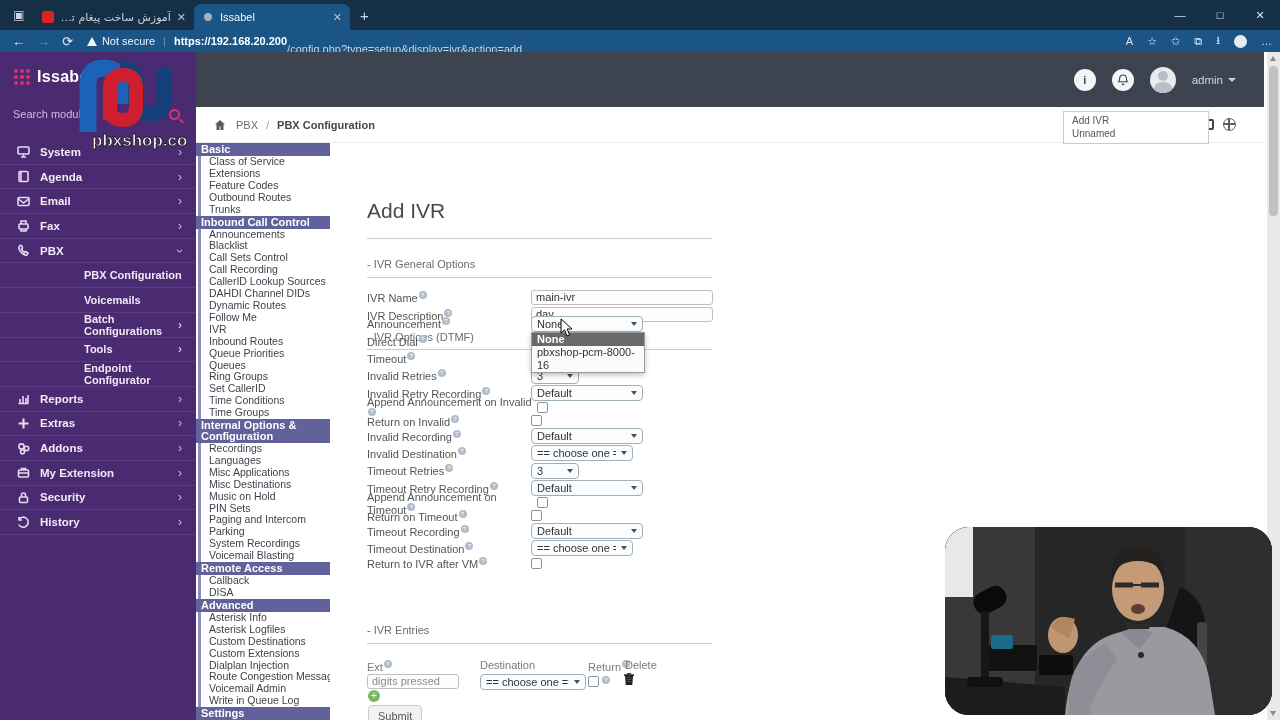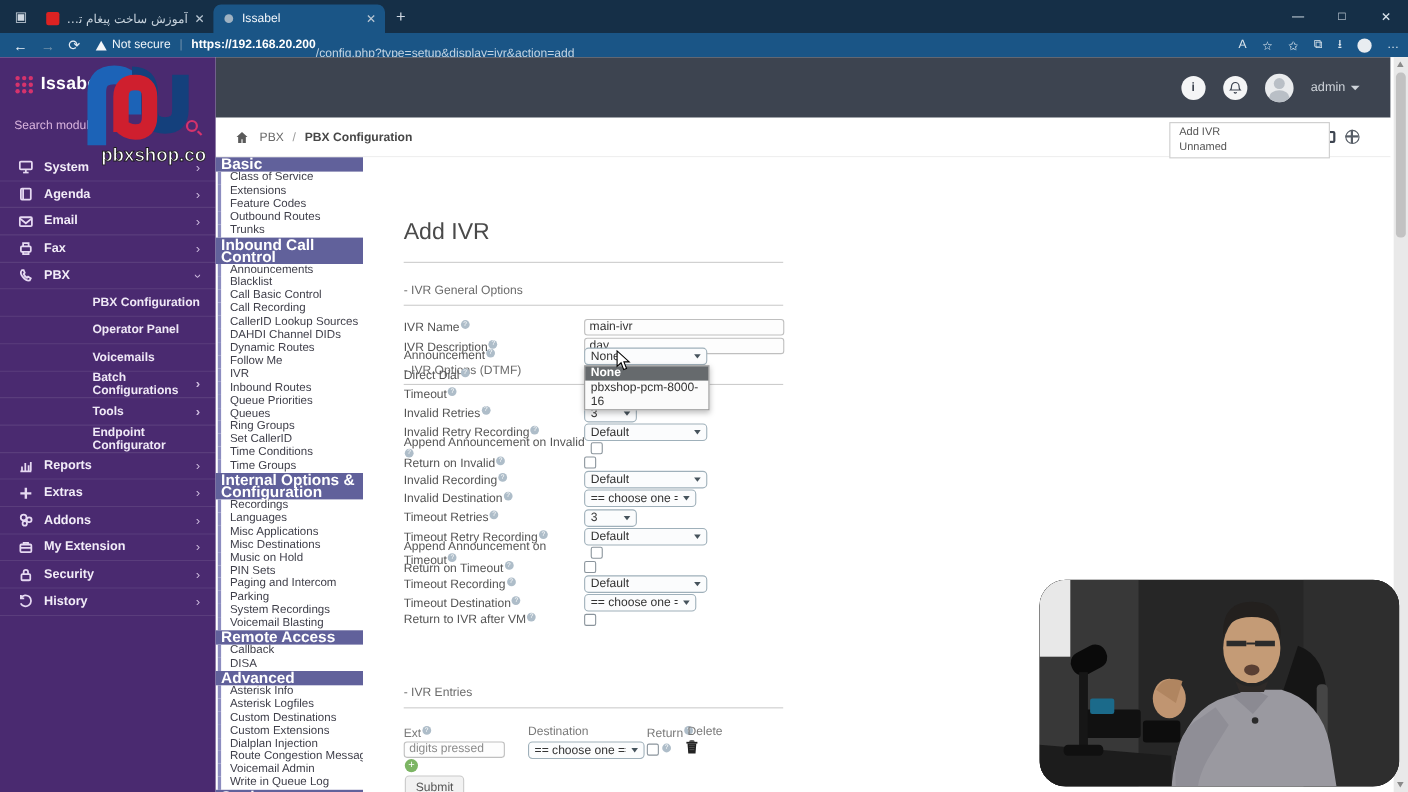--- a/index.html
+++ b/index.html
@@ -68,21 +68,21 @@
   .bc-cur { font-weight:bold; color:#474747; }
   .bc-right { margin-left:auto; margin-right:28px; display:flex; align-items:center; gap:9px; color:#9a9a9a; }
   .panel-ic { width:13px; height:11px; background:#3d4450; border-radius:2px; position:relative; }
   .panel-ic:after { content:""; position:absolute; right:2px; top:2px; width:4px; height:7px; background:#fff; }
   .globe-ic { width:13px; height:13px; border:1.5px solid #565d66; border-radius:50%; position:relative; }
   .globe-ic:before { content:""; position:absolute; left:4.2px; top:-1px; width:2px; height:12px; background:#565d66; }
   .globe-ic:after { content:""; position:absolute; left:-1px; top:4.2px; width:12px; height:2px; background:#565d66; }
 
   
   .module-nav { position:absolute; left:196px; top:91px; width:134px; }
-  .mn-header { background:#61619b; color:#fff; font-size:14px; font-weight:bold; padding:1px 0 1px 5px; line-height:11px; }
+  .mn-header { background:#61619b; color:#fff; font-size:11px; font-weight:bold; padding:1px 0 1px 5px; line-height:11px; }
   .mn-item { font-size:10.5px; color:#3f3f4a; line-height:11.9px; padding-left:8px; border-left:3px solid #8c8cbf; margin-left:2px; white-space:nowrap; }
 
   
   .main { position:absolute; left:330px; top:91px; width:934px; height:577px; background:#fff; }
   .page-title { position:absolute; left:37px; top:56px; font-size:21px; color:#4a4a4a; }
   .hr { position:absolute; left:37px; width:345px; border-top:1px solid #ccc; }
   .sec-label { position:absolute; left:37px; font-size:11px; color:#6b6b6b; }
   .frow { position:absolute; left:37px; width:620px; display:flex; align-items:center; }
   .frow .flabel { width:164px; font-size:11px; color:#555; flex:0 0 auto; }
   .help { display:inline-block; width:8px; height:8px; background:#aebdc9; border-radius:50%; color:#fff; font-size:6px; line-height:8px; text-align:center; vertical-align:super; margin-left:1px; }
@@ -260,23 +260,20 @@
               <path d="M3 1.5 C1.5 3 1.5 5 3.5 7.5 C5.5 10 8 11.5 10 11 L11 9 L8.5 7.5 L7.5 8.5 C6 7.5 5 6.5 4.5 5 L5.5 4 L4.5 1.5 Z"></path>
             </svg>
           </span>
           <span class="lbl">PBX</span>
           <span class="chev chev-down">›</span>
         </div>
         <div class="m-item sub">
           <span>PBX Configuration</span>
         </div>
         <div class="m-item sub">
-          <span>Operator Panel</span>
-        </div>
-        <div class="m-item sub">
           <span>Voicemails</span>
         </div>
         <div class="m-item sub">
           <span>Batch Configurations</span>
           <span class="chev">›</span>
         </div>
         <div class="m-item sub">
           <span>Tools</span>
           <span class="chev">›</span>
         </div>
@@ -347,21 +344,21 @@
   <div class="module-nav" id="module-nav">
       <div class="mn-header">Basic</div>
       <div class="mn-item">Class of Service</div>
       <div class="mn-item">Extensions</div>
       <div class="mn-item">Feature Codes</div>
       <div class="mn-item">Outbound Routes</div>
       <div class="mn-item">Trunks</div>
       <div class="mn-header">Inbound Call Control</div>
       <div class="mn-item">Announcements</div>
       <div class="mn-item">Blacklist</div>
-      <div class="mn-item">Call Basic Control</div>
+      <div class="mn-item">Call Sets Control</div>
       <div class="mn-item">Call Recording</div>
       <div class="mn-item">CallerID Lookup Sources</div>
       <div class="mn-item">DAHDI Channel DIDs</div>
       <div class="mn-item">Dynamic Routes</div>
       <div class="mn-item">Follow Me</div>
       <div class="mn-item">IVR</div>
       <div class="mn-item">Inbound Routes</div>
       <div class="mn-item">Queue Priorities</div>
       <div class="mn-item">Queues</div>
       <div class="mn-item">Ring Groups</div>

